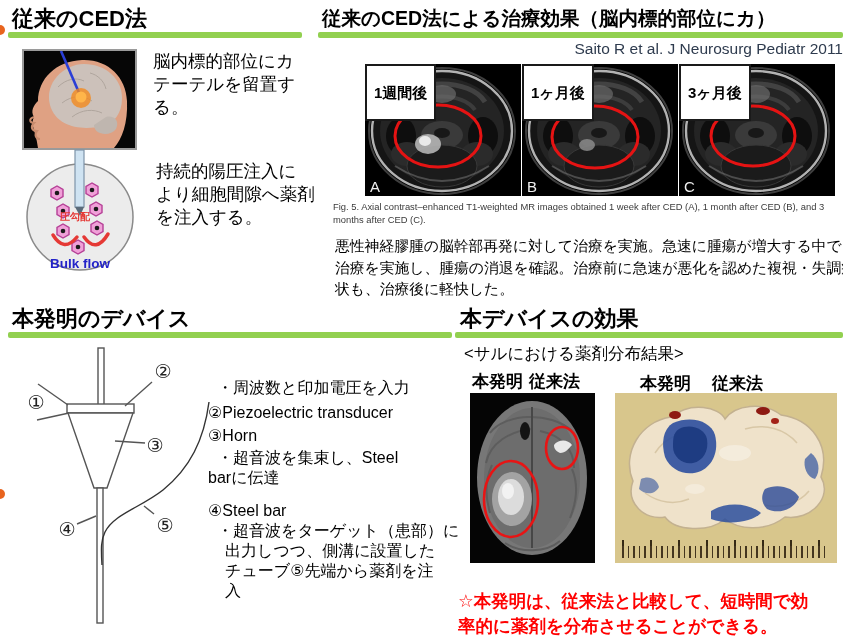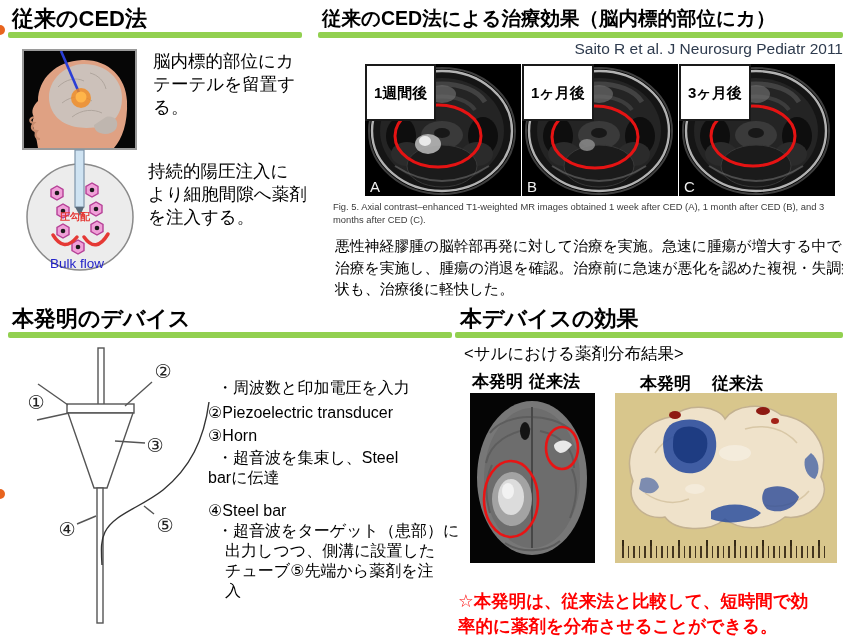--- a/index.html
+++ b/index.html
@@ -25,21 +25,21 @@
   .summary { font-size:14.8px; line-height:21.5px; white-space:pre; }
   .notes { width:252px; font-size:16px; line-height:20px; padding-top:6px; }
   .notes div { white-space:nowrap; }
   .i1 { padding-left:9px; } .i2 { padding-left:17px; }
   .mt1{margin-top:13px}.mt2{margin-top:2px}.mt3{margin-top:3px}.mt4{margin-top:4px}.mt5{margin-top:5px}
   .subtitle { font-size:16.5px; white-space:nowrap; }
   .cmp-label { font-size:17px; font-weight:bold; white-space:nowrap; }
   .conclusion { font-size:17.5px; font-weight:bold; color:#FF0000; line-height:24.5px; white-space:pre-line; }
   .bf-wrap { width:125px; height:127px; }
   .bf-pressure { position:absolute; left:40px; top:61px; font-size:10px; font-weight:bold; color:#E53935; white-space:nowrap; }
-  .bf-label { position:absolute; left:30px; top:107px; font-size:13.5px; font-weight:normal; color:#2323C8; white-space:nowrap; }
+  .bf-label { position:absolute; left:30px; top:107px; font-size:13.5px; font-weight:bold; color:#2323C8; white-space:nowrap; }
   .slice-wrap { position:relative; width:222px; height:170px; }
   .ruler-minor { position:absolute; left:7px; right:9px; bottom:5px; height:12px;
     background:repeating-linear-gradient(90deg,#44361f 0 1.6px,transparent 1.6px 5.6px); }
   .ruler-major { position:absolute; left:7px; right:9px; bottom:5px; height:18px;
     background:repeating-linear-gradient(90deg,#352a15 0 2px,transparent 2px 28px); }
 </style>
 </head>
 <body>
 
 <div id="slide">
@@ -117,21 +117,21 @@
       </g>
       <g stroke="#E53935" stroke-width="3.5" fill="none" stroke-linecap="round">
         <path d="M 33 86 Q 44 104 57 88"></path>
         <path d="M 64 88 Q 76 105 88 85"></path>
       </g>
     </svg>
     <span class="bf-pressure">圧勾配</span>
     <span class="bf-label">Bulk flow</span>
   </div>
 
-  <div class="abs cap18" style="left:148px;top:160px">持続的陽圧注入に
+  <div class="abs cap18" style="left:156px;top:160px">持続的陽圧注入に
 より細胞間隙へ薬剤
 を注入する。</div>
 
   <div class="abs sec-title" style="left:322px;top:5px;font-size:19.5px">従来のCED法による治療効果（脳内標的部位にカ）</div>
   <div class="abs greenbar" style="left:318px;top:32px;width:525px"></div>
   <div class="abs citation" style="left:493px;top:40px;width:350px">Saito R et al. J Neurosurg Pediatr 2011</div>
 
   <div class="abs mri-row" style="left:365px;top:64px">
     <div class="mri-panel">
       <svg width="156" height="132" viewBox="0 0 156 132">

